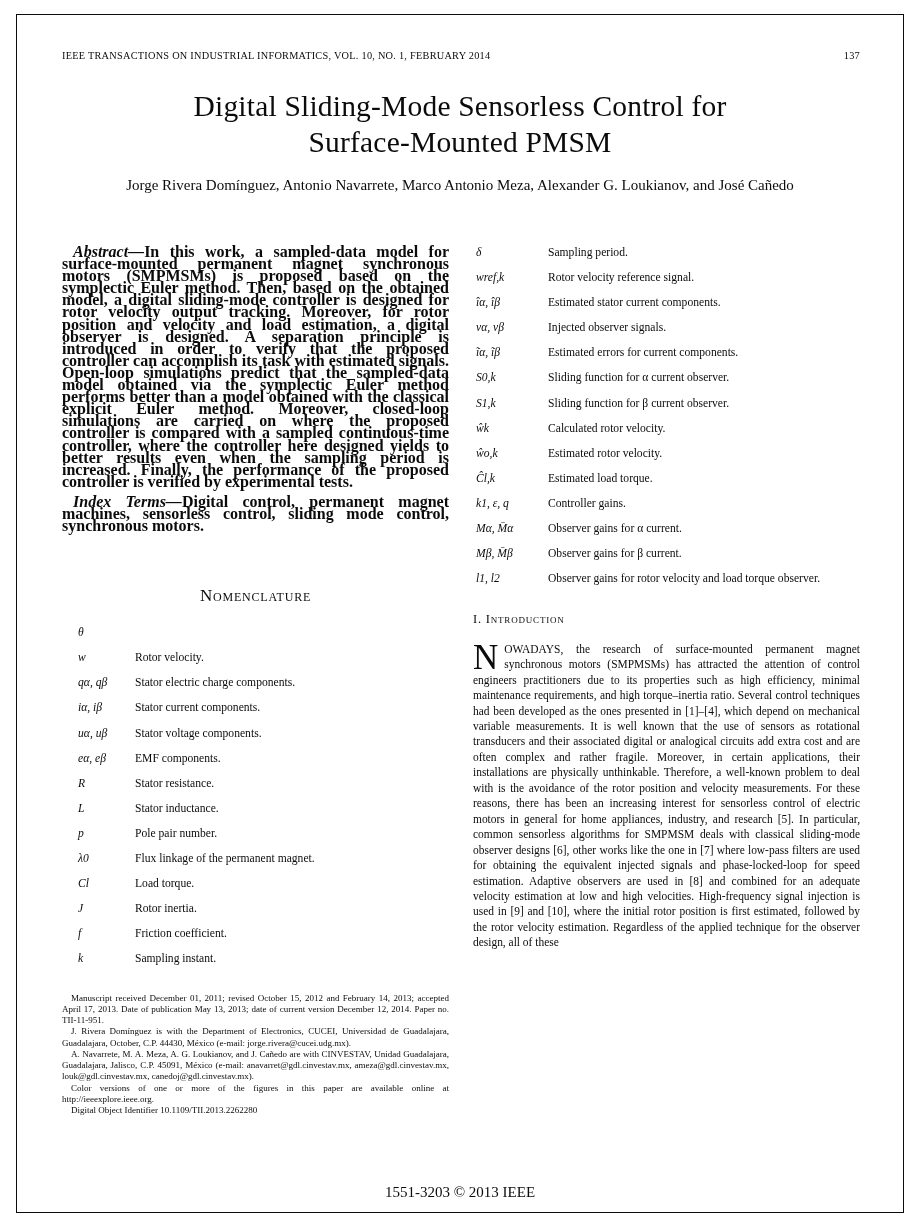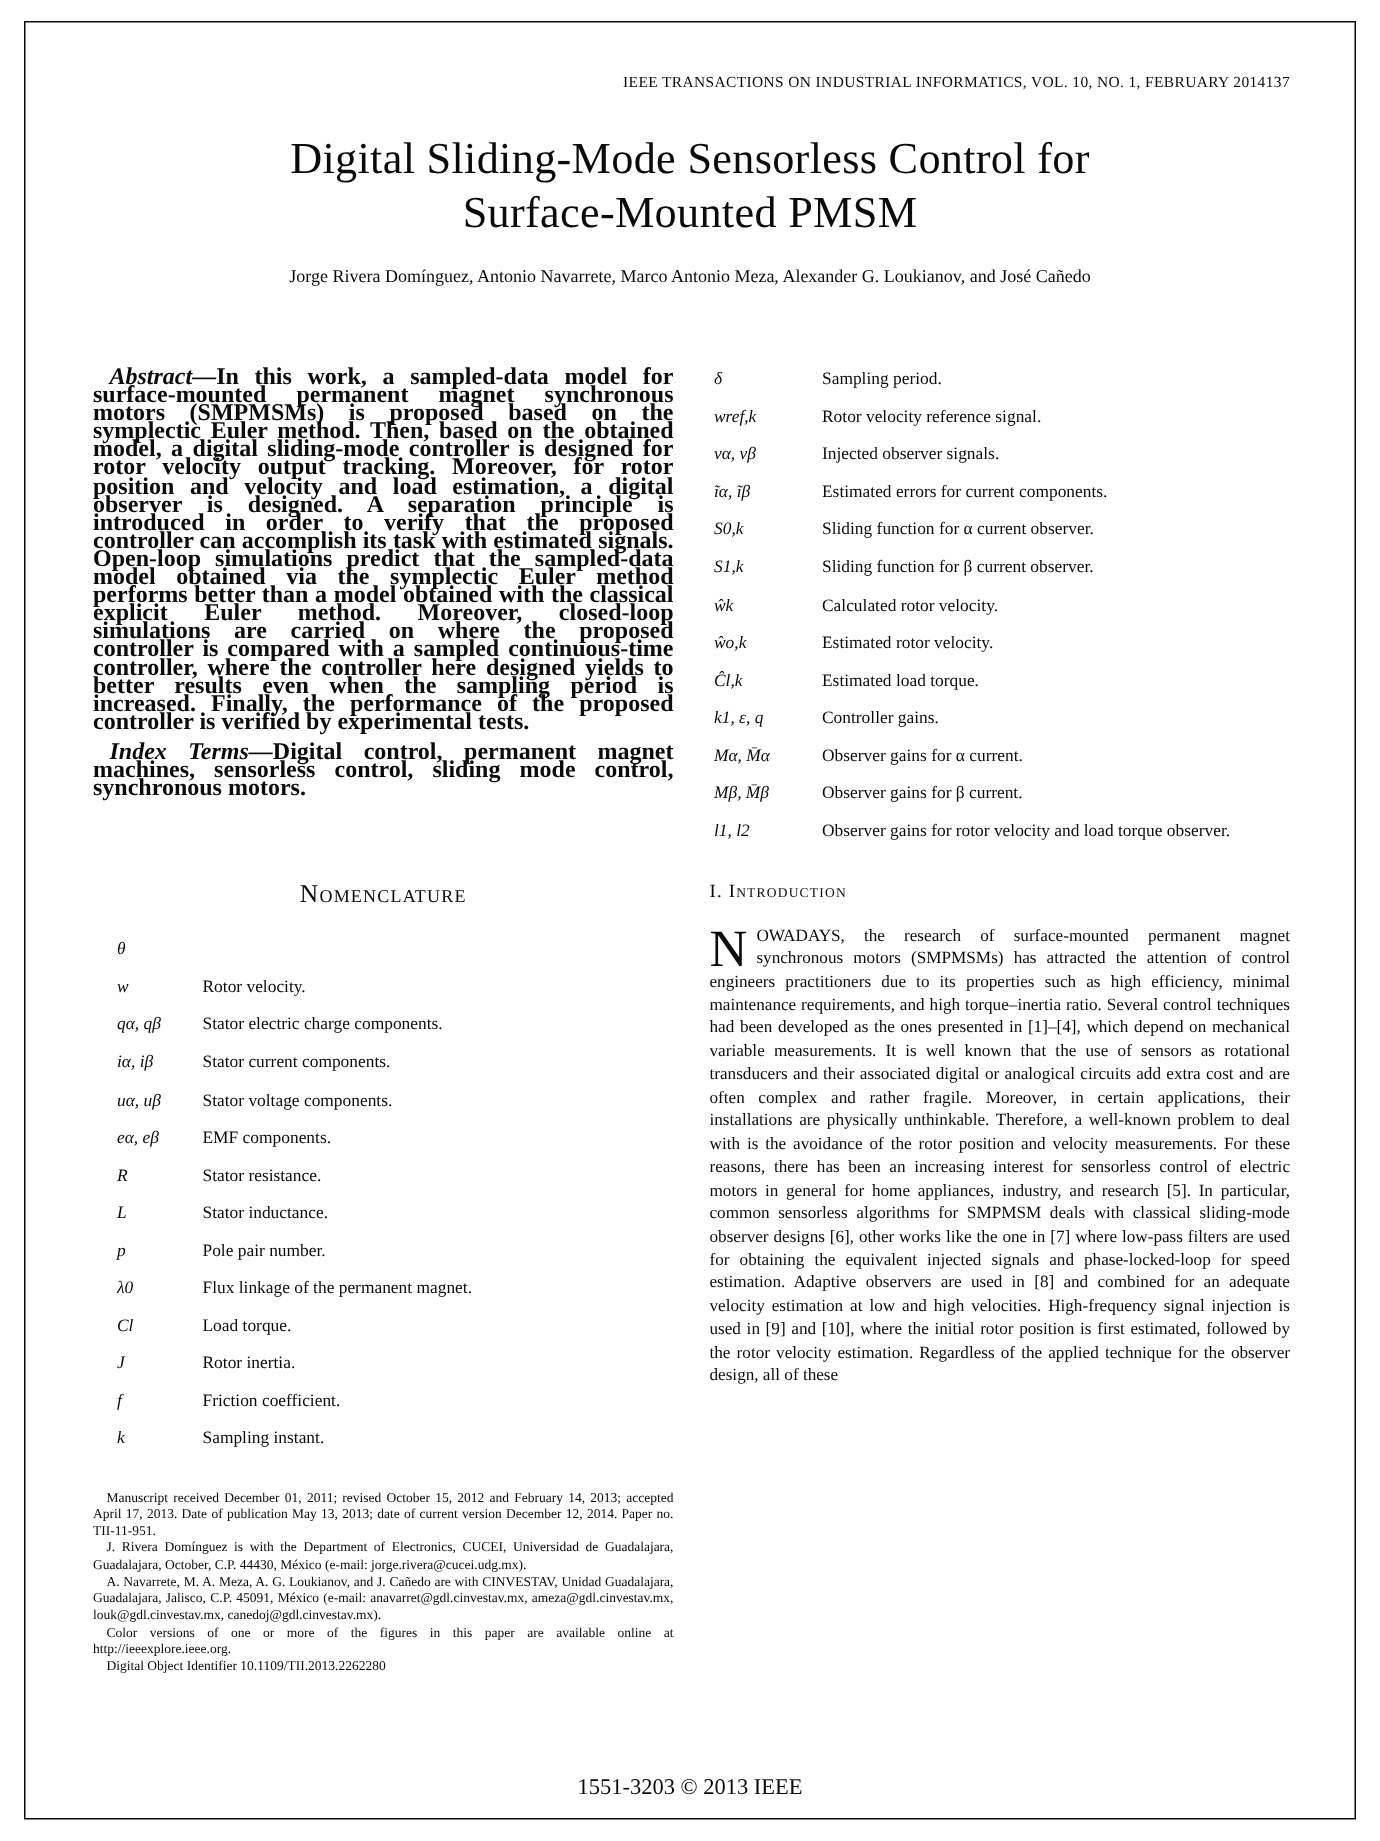--- a/index.html
+++ b/index.html
@@ -12,28 +12,28 @@
     overflow: hidden;
   }
   .page { position: absolute; inset: 0; }
   .frame {
     position: absolute; left: 16px; top: 14px; right: 16px; bottom: 14px;
     border: 1px solid #0c0c0c;
     pointer-events: none;
   }
   .header {
     position: absolute; top: 50px; left: 62px; right: 60px;
-    display: flex; justify-content: flex-end;
+    display: flex; justify-content: space-between;
     font-size: 10.3px; letter-spacing: 0.25px;
   }
   .title-block { position: absolute; top: 88px; left: 0; right: 0; text-align: center; }
   .title-line { font-size: 29.5px; line-height: 36px; letter-spacing: 0.2px; text-align: center; }
   .authors {
     position: absolute; top: 177px; left: 0; right: 0;
-    text-align: center; font-size: 12px;
+    text-align: center; font-size: 15px;
   }
   .columns {
     position: absolute; top: 246px; left: 62px; right: 60px;
     display: flex; gap: 24px;
   }
   .col { width: 387px; }
   .abstract, .index-terms {
     font-size: 16px; font-weight: bold; line-height: 12.1px;
     text-align: justify;
   }
@@ -173,20 +173,24 @@
       <div class="nom-list">
         <div class="nom-row">
             <span class="nom-sym">δ</span>
             <span class="nom-desc">Sampling period.</span>
           </div>
         <div class="nom-row">
             <span class="nom-sym">wref,k</span>
             <span class="nom-desc">Rotor velocity reference signal.</span>
           </div>
         <div class="nom-row">
+            <span class="nom-sym">îα, îβ</span>
+            <span class="nom-desc">Estimated stator current components.</span>
+          </div>
+        <div class="nom-row">
             <span class="nom-sym">vα, vβ</span>
             <span class="nom-desc">Injected observer signals.</span>
           </div>
         <div class="nom-row">
             <span class="nom-sym">ĩα, ĩβ</span>
             <span class="nom-desc">Estimated errors for current components.</span>
           </div>
         <div class="nom-row">
             <span class="nom-sym">S0,k</span>
             <span class="nom-desc">Sliding function for α current observer.</span>

